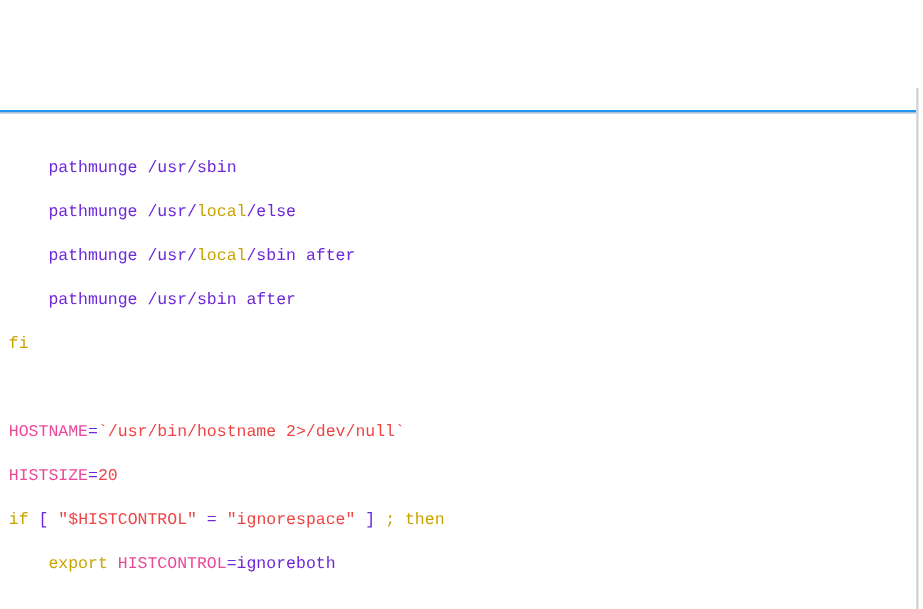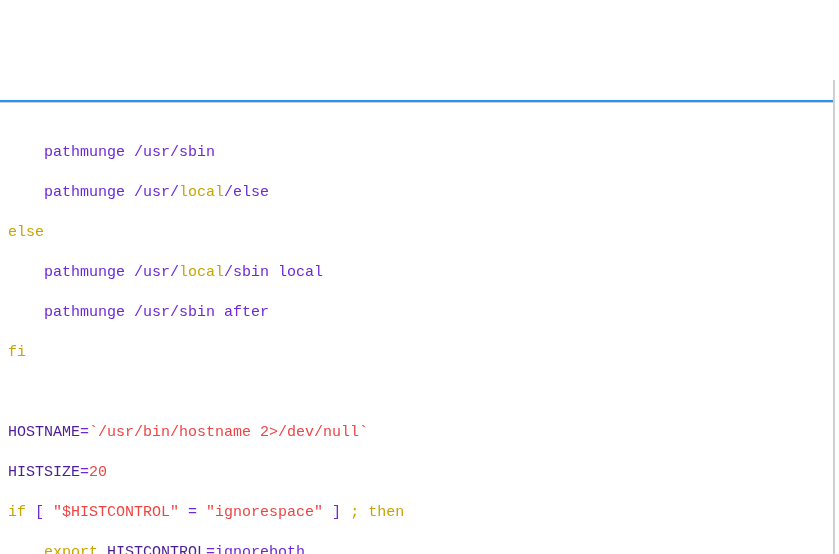--- a/index.html
+++ b/index.html
@@ -24,35 +24,34 @@
     height: 551px;
     position: relative;
     overflow: hidden;
   }
   .code-area {
     padding: 0 8px 0 8px;
   }
   .line { display: block; }
   .c-plain { color: #6d28d9; }
   .c-yellow { color: #c9a400; }
-  .c-teal { color: #4c1d95; }
+  .c-teal { color: #ec4899; }
   .c-red { color: #ef4444; }
 </style>
 </head>
 <body>
 
 
 
 <div class="content-frame">
 <div class="topbar"></div>
 <div class="code-area">
 <span class="line"><span class="c-plain">    pathmunge </span><span class="c-plain">/usr/sbin</span></span>
 <span class="line"><span class="c-plain">    pathmunge </span><span class="c-plain">/usr/</span><span class="c-yellow">local</span><span class="c-plain">/else</span></span>
-<span class="line"><span class="c-yellow">else</span></span>
-<span class="line"><span class="c-plain">    pathmunge </span><span class="c-plain">/usr/</span><span class="c-yellow">local</span><span class="c-plain">/sbin local</span></span>
+<span class="line"><span class="c-plain">    pathmunge </span><span class="c-plain">/usr/</span><span class="c-yellow">local</span><span class="c-plain">/sbin after</span></span>
 <span class="line"><span class="c-plain">    pathmunge </span><span class="c-plain">/usr/sbin after</span></span>
 <span class="line"><span class="c-yellow">fi</span></span>
 <span class="line"><span> </span></span>
 <span class="line"><span class="c-teal">HOSTNAME</span><span class="c-plain">=</span><span class="c-red">`/usr/bin/hostname 2&gt;/dev/null`</span></span>
 <span class="line"><span class="c-teal">HISTSIZE</span><span class="c-plain">=</span><span class="c-red">20</span></span>
 <span class="line"><span class="c-yellow">if</span><span class="c-plain"> [ </span><span class="c-red">"$HISTCONTROL"</span><span class="c-plain"> = </span><span class="c-red">"ignorespace"</span><span class="c-plain"> ] </span><span class="c-yellow">; </span><span class="c-yellow">then</span></span>
 <span class="line"><span>    </span><span class="c-yellow">export</span><span class="c-teal"> HISTCONTROL</span><span class="c-plain">=ignoreboth</span></span>
 
 
 

